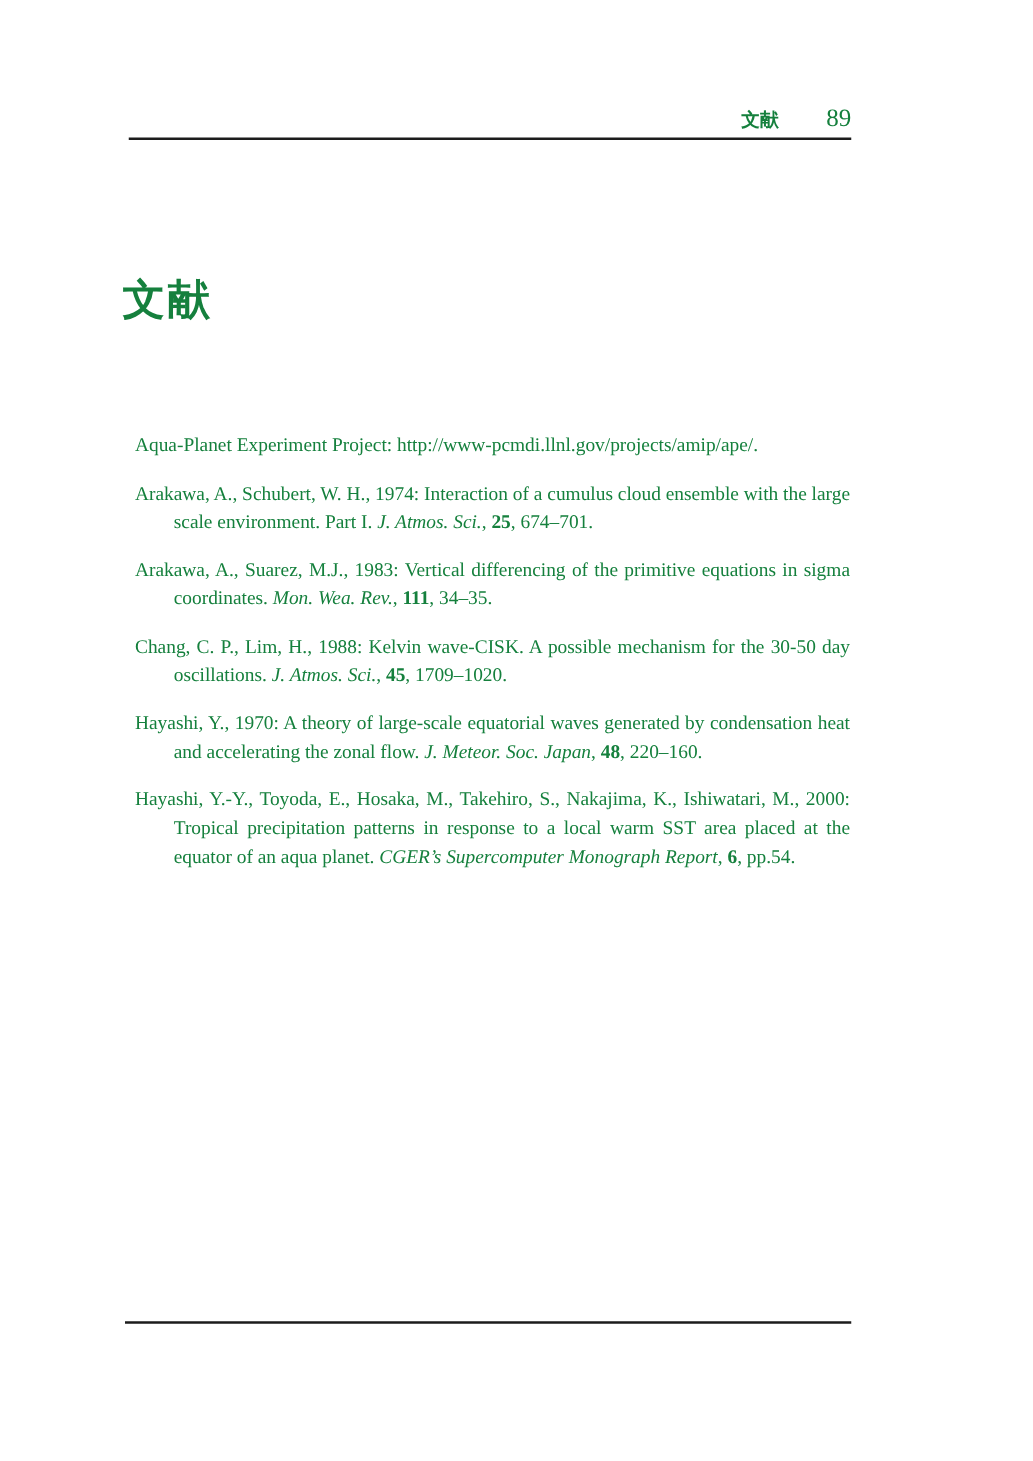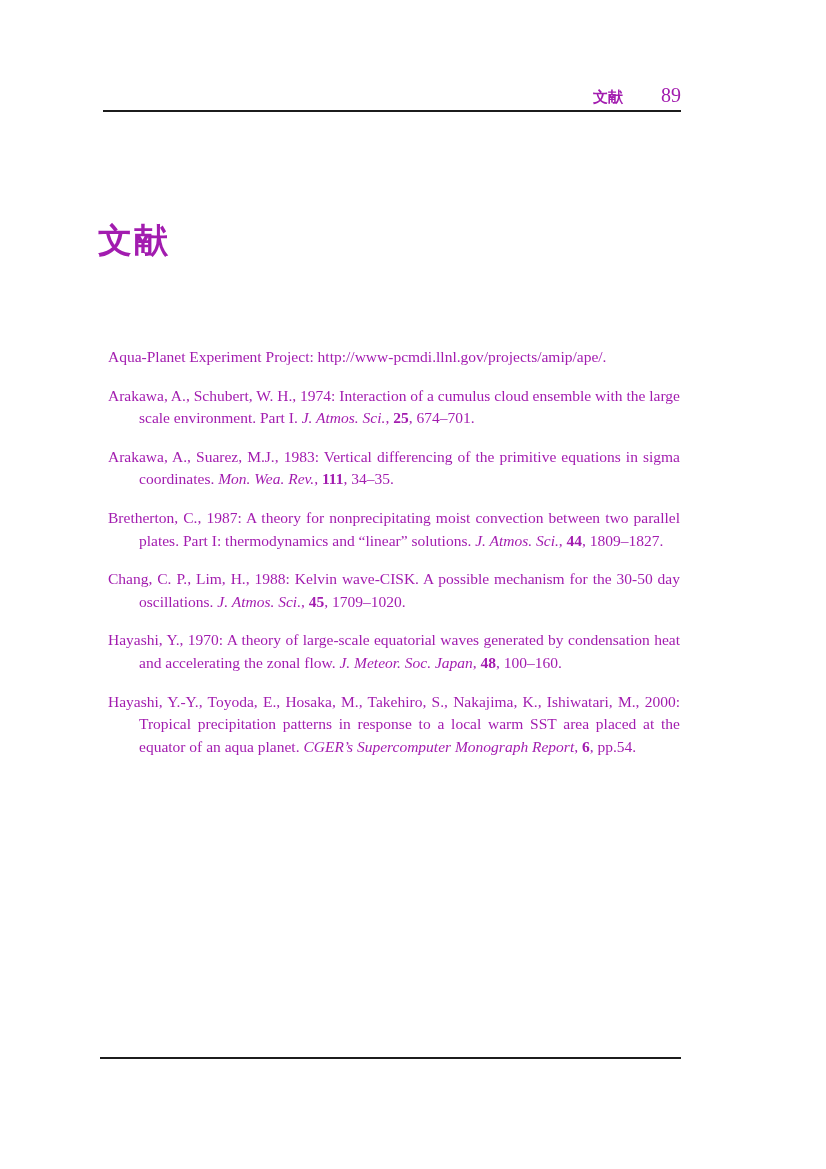--- a/index.html
+++ b/index.html
@@ -1,21 +1,21 @@
 <!DOCTYPE html>
 <html><head>
 <meta charset="utf-8">
 <style>
   html, body { margin: 0; padding: 0; background: #ffffff; }
   .page {
     position: relative;
     width: 826px;
     height: 1169px;
     background: #ffffff;
-    color: #a21caf;
+    color: #15803d;
     font-family: "Liberation Serif", serif;
     overflow: hidden;
   }
   .running-header {
     position: absolute;
     left: 103px;
     top: 84px;
     width: 578px;
     display: flex;
     justify-content: flex-end;
@@ -88,21 +88,20 @@
   </div>
 
   <div class="header-rule"></div>
 
   <h1 class="chapter-title">文献</h1>
 
   <main class="references">
       <p class="ref"><span>Aqua-Planet Experiment Project: http://www-pcmdi.llnl.gov/projects/amip/ape/.</span></p>
       <p class="ref"><span>Arakawa, A., Schubert, W. H., 1974: Interaction of a cumulus cloud ensemble with the large scale environment. Part I. </span><span class="it">J. Atmos. Sci.</span><span>, </span><span class="bf">25</span><span>, 674–701.</span></p>
       <p class="ref"><span>Arakawa, A., Suarez, M.J., 1983: Vertical differencing of the primitive equations in sigma coordinates. </span><span class="it">Mon. Wea. Rev.</span><span>, </span><span class="bf">111</span><span>, 34–35.</span></p>
-      <p class="ref"><span>Bretherton, C., 1987: A theory for nonprecipitating moist convection between two parallel plates. Part I: thermodynamics and “linear” solutions. </span><span class="it">J. Atmos. Sci.</span><span>, </span><span class="bf">44</span><span>, 1809–1827.</span></p>
       <p class="ref"><span>Chang, C. P., Lim, H., 1988: Kelvin wave-CISK. A possible mechanism for the 30-50 day oscillations. </span><span class="it">J. Atmos. Sci.</span><span>, </span><span class="bf">45</span><span>, 1709–1020.</span></p>
-      <p class="ref"><span>Hayashi, Y., 1970: A theory of large-scale equatorial waves generated by condensation heat and accelerating the zonal flow. </span><span class="it">J. Meteor. Soc. Japan</span><span>, </span><span class="bf">48</span><span>, 100–160.</span></p>
+      <p class="ref"><span>Hayashi, Y., 1970: A theory of large-scale equatorial waves generated by condensation heat and accelerating the zonal flow. </span><span class="it">J. Meteor. Soc. Japan</span><span>, </span><span class="bf">48</span><span>, 220–160.</span></p>
       <p class="ref"><span>Hayashi, Y.-Y., Toyoda, E., Hosaka, M., Takehiro, S., Nakajima, K., Ishiwatari, M., 2000: Tropical precipitation patterns in response to a local warm SST area placed at the equator of an aqua planet. </span><span class="it">CGER’s Supercomputer Monograph Report</span><span>, </span><span class="bf">6</span><span>, pp.54.</span></p>
     </main>
 
   <div class="footer-rule"></div>
 
 </div>
 
 </body></html>

